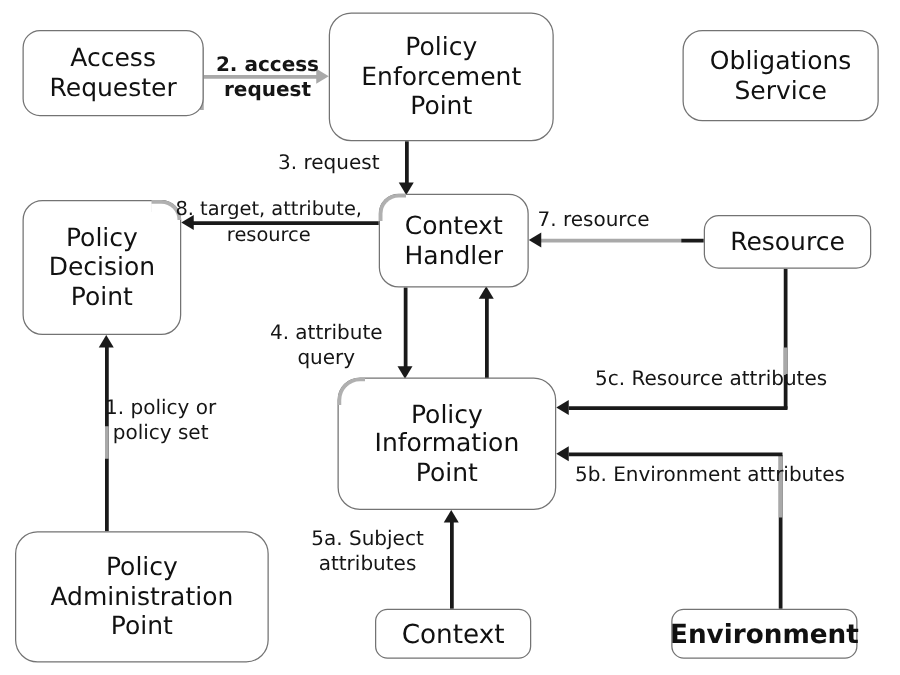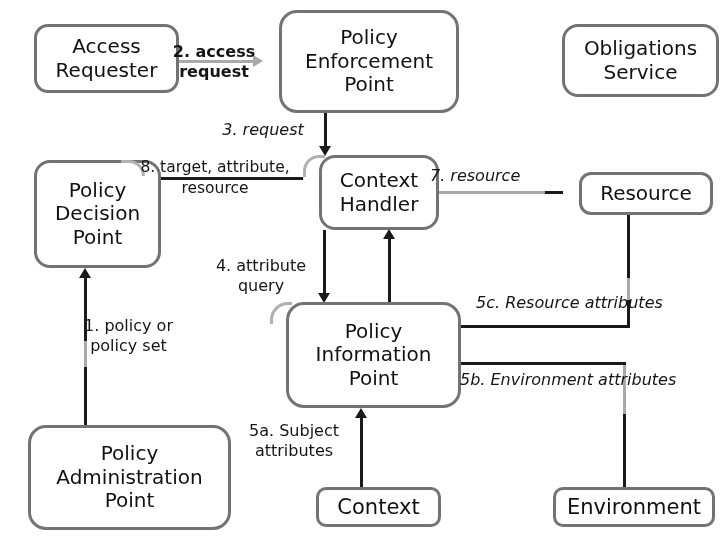--- a/index.html
+++ b/index.html
@@ -1,30 +1,30 @@
 <!DOCTYPE html>
 <html><head>
 <meta charset="utf-8">
 <style>
   html,body{margin:0;padding:0;background:#fff;}
   #stage{
     position:relative;width:720px;height:540px;background:#ffffff;
     font-family:"DejaVu Sans","Liberation Sans",sans-serif;overflow:hidden;
   }
   .node{
-    position:absolute;box-sizing:border-box;border:3px solid #737373;
+    position:absolute;box-sizing:border-box;border:1px solid #737373;
     background:#fff;display:flex;align-items:center;justify-content:center;
-    text-align:center;color:#111;margin-left:16px;
+    text-align:center;color:#111;
   }
   .node-label{white-space:pre-line;line-height:1.17;}
   .edge-label{
     position:absolute;color:#151515;font-size:16px;line-height:20px;
     white-space:pre-line;text-align:center;
   }
-  .edge-label.left{text-align:left;font-style:italic;}
+  .edge-label.left{text-align:left;}
   .edge-label.bold{font-weight:normal;font-size:15.5px;line-height:21px;}
   .hline,.vline{position:absolute;background:#1a1a1a;}
   .hline{height:3px;}
   .vline{width:3px;}
   .grayline{background:#a9a9a9;}
   .arr{position:absolute;width:0;height:0;}
   .arr.right{border-top:6px solid transparent;border-bottom:6px solid transparent;border-left:10px solid #1a1a1a;}
   .arr.left{border-top:6px solid transparent;border-bottom:6px solid transparent;border-right:10px solid #1a1a1a;}
   .arr.up{border-left:6px solid transparent;border-right:6px solid transparent;border-bottom:10px solid #1a1a1a;}
   .arr.down{border-left:6px solid transparent;border-right:6px solid transparent;border-top:10px solid #1a1a1a;}
@@ -113,32 +113,32 @@
   <div class="node" style="left:12px;top:425px;width:203px;height:105px;border-radius:18px;font-size:20px;">
     <div class="node-label">Policy
 Administration
 Point</div>
   </div>
 
   <div class="node" style="left:300px;top:487px;width:125px;height:40px;border-radius:10px;font-size:21px;">
     <div class="node-label">Context</div>
   </div>
 
-  <div class="node" style="left:537px;top:487px;width:162px;height:40px;border-radius:10px;font-size:21px;">
+  <div class="node" style="left:537px;top:487px;width:149px;height:40px;border-radius:10px;font-size:21px;font-weight:bold;">
     <div class="node-label">Environment</div>
   </div>
 
   <div class="arc" style="left:303px;top:155px;width:22px;height:22px;border-top-width:3px;border-left-width:3px;border-top-left-radius:16px;"></div>
   <div class="arc" style="left:121px;top:160px;width:24px;height:16px;border-top-width:3px;border-right-width:3px;border-top-right-radius:16px;"></div>
   <div class="arc" style="left:270px;top:302px;width:22px;height:22px;border-top-width:3px;border-left-width:3px;border-top-left-radius:18px;"></div>
 
   <div class="edge-label" style="left:167px;top:42px;width:94px;font-weight:bold;">2. access
 request</div>
 
-  <div class="edge-label" style="left:212px;top:120px;width:102px;font-style:italic;">3. request</div>
+  <div class="edge-label" style="left:212px;top:120px;width:102px;">3. request</div>
 
   <div class="edge-label bold" style="left:125px;top:157px;width:180px;">8. target, attribute,
 resource</div>
 
   <div class="edge-label" style="left:76px;top:316px;width:105px;">1. policy or
 policy set</div>
 
   <div class="edge-label" style="left:207px;top:256px;width:108px;">4. attribute
 query</div>
 

